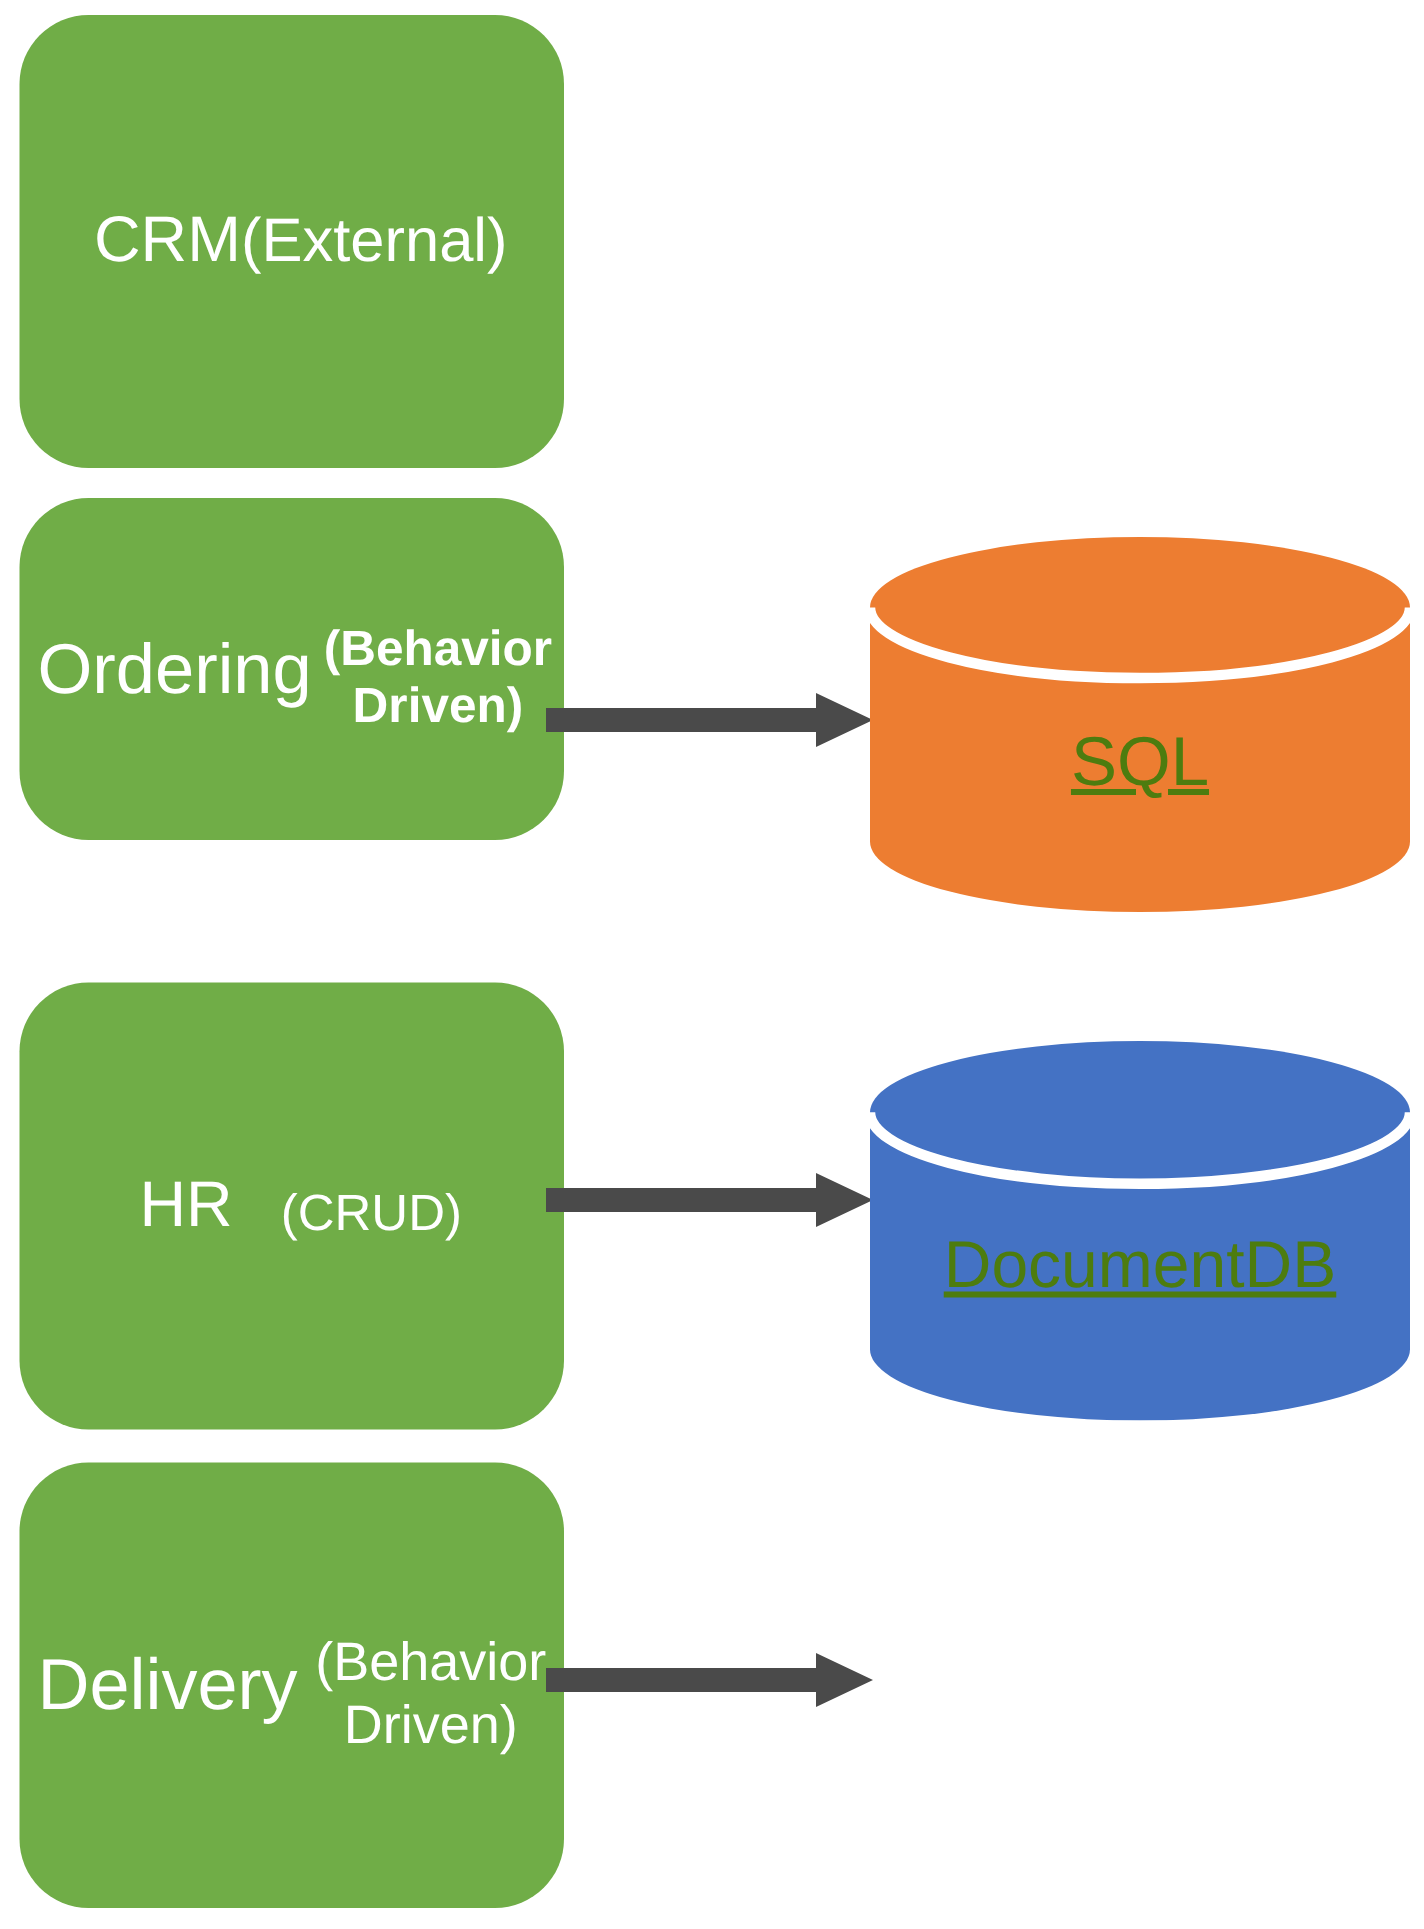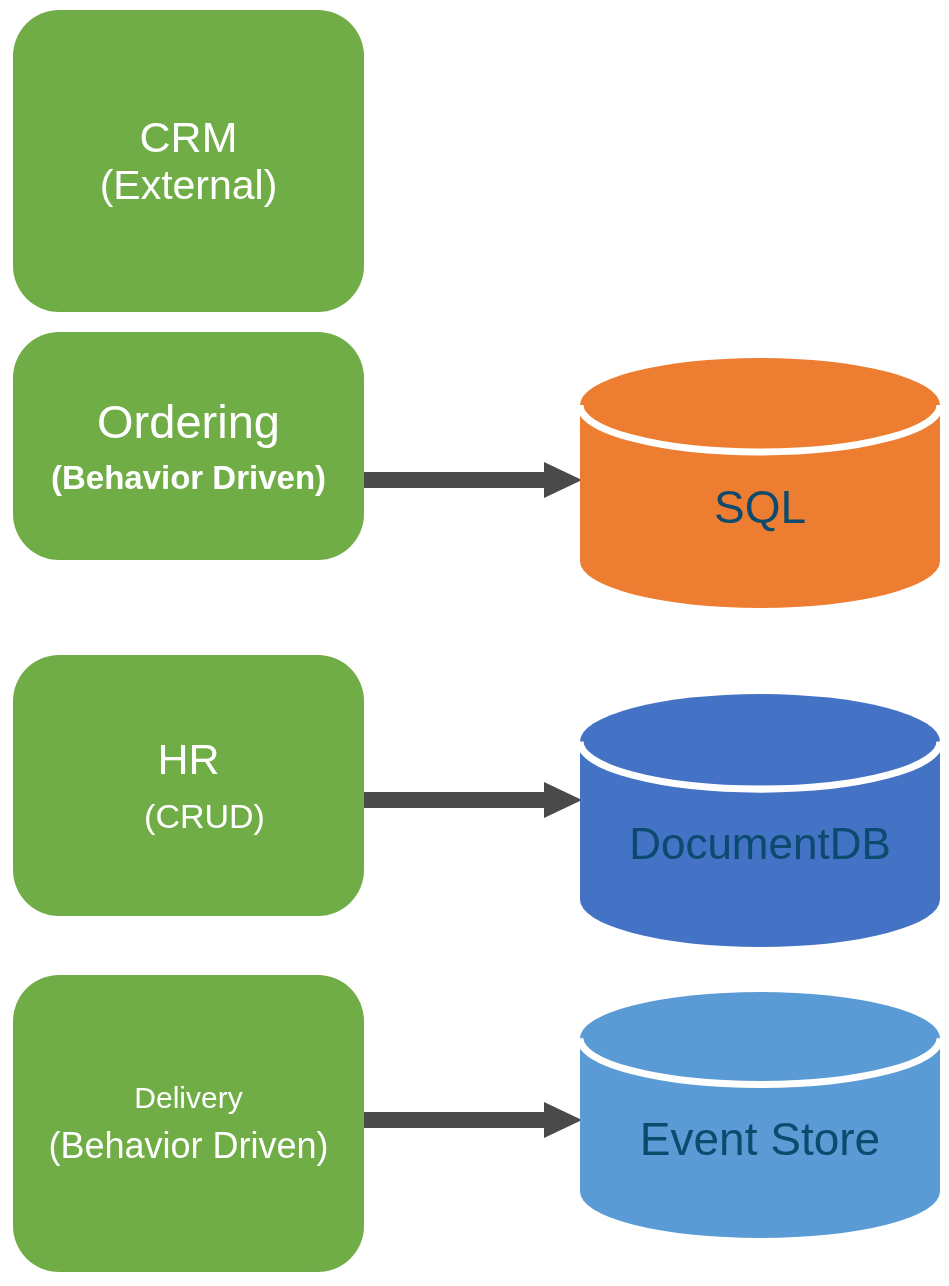--- a/index.html
+++ b/index.html
@@ -14,40 +14,41 @@
 
   
   .svc {
     position: absolute;
     left: 13px;
     width: 351px;
     background: #70AD47;
     border-radius: 46px;
     color: #FFFFFF;
     display: flex;
-    flex-direction: column;
+    flex-direction: row;
     align-items: center;
     justify-content: center;
     text-align: center;
+    padding-left: 12px;
   }
   .svc-title { line-height: 1.15; }
   .svc-sub   { line-height: 1.15; }
 
   .s0 { top: 10px;  height: 302px; }
   .s1 { top: 332px; height: 228px; }
-  .s2 { top: 655px; height: 261px; }
+  .s2 { top: 655px; height: 298px; }
   .s3 { top: 975px; height: 297px; }
 
   .s0 .svc-title { font-size: 43px; }
   .s0 .svc-sub   { font-size: 41px; }
   .s1 .svc-title { font-size: 47px; }
   .s1 .svc-sub   { font-size: 33px; font-weight: 700; margin-top: 10px; }
   .s2 .svc-title { font-size: 43px; }
   .s2 .svc-sub   { font-size: 34px; margin-top: 12px; margin-left: 32px; }
-  .s3 .svc-title { font-size: 30px; }
+  .s3 .svc-title { font-size: 48px; }
   .s3 .svc-sub   { font-size: 36px; margin-top: 10px; }
 
   
   .arrow {
     position: absolute;
     left: 364px;
     width: 218px;
     height: 40px;
     display: block;
   }
@@ -76,22 +77,23 @@
     stroke: #FFFFFF;
     stroke-width: 7;
   }
   .db-label {
     position: absolute;
     left: 0; right: 0;
     top: 47px; bottom: 0;
     display: flex;
     align-items: center;
     justify-content: center;
-    color: #0c4a6e;
+    color: #4d7c0f;
     text-align: center;
+    text-decoration: underline;
   }
   .d0 .db-label { font-size: 46px; }
   .d1 .db-label { font-size: 44px; }
   .d2 .db-label { font-size: 46px; }
 </style>
 </head>
 <body>
 
 <div class="canvas">
 
@@ -136,21 +138,14 @@
   </div>
 
   <div class="db d1">
     <svg class="db-shape" viewBox="0 0 360 250" preserveAspectRatio="none">
       <path class="can" d="M0,47 A180,47 0 0 1 360,47 L360,203 A180,47 0 0 1 0,203 Z" fill="#4472C4"></path>
       <path class="seam" d="M0,47 A180,47 0 0 0 360,47"></path>
     </svg>
     <div class="db-label">DocumentDB</div>
   </div>
 
-  <div class="db d2">
-    <svg class="db-shape" viewBox="0 0 360 250" preserveAspectRatio="none">
-      <path class="can" d="M0,47 A180,47 0 0 1 360,47 L360,203 A180,47 0 0 1 0,203 Z" fill="#5B9BD5"></path>
-      <path class="seam" d="M0,47 A180,47 0 0 0 360,47"></path>
-    </svg>
-    <div class="db-label">Event Store</div>
-  </div>
 
 </div>
 
 </body></html>

